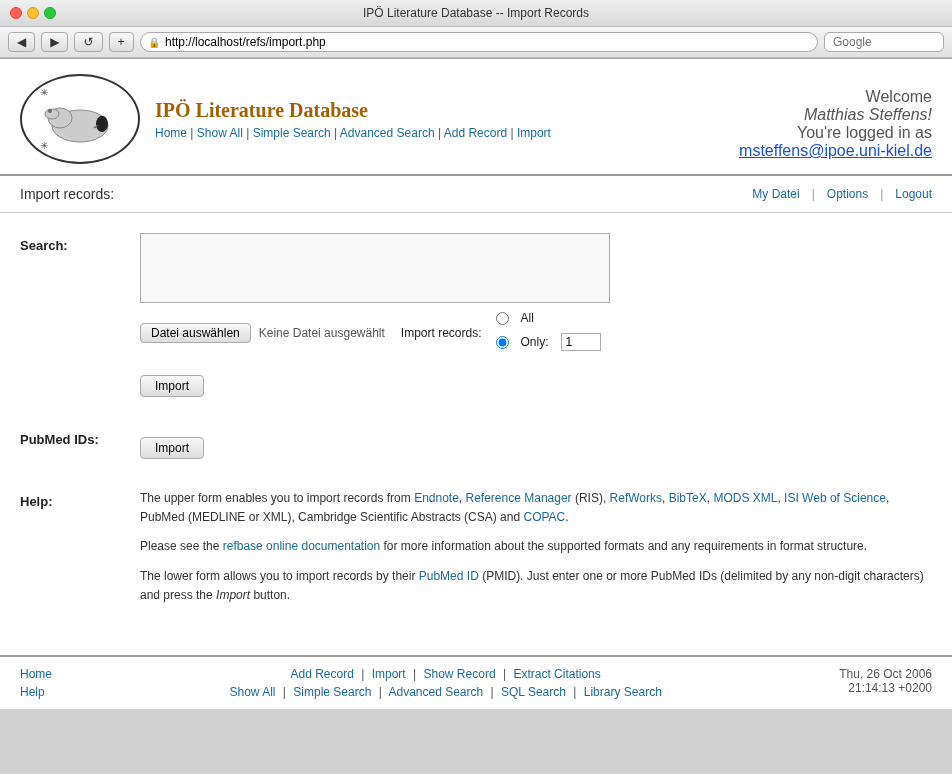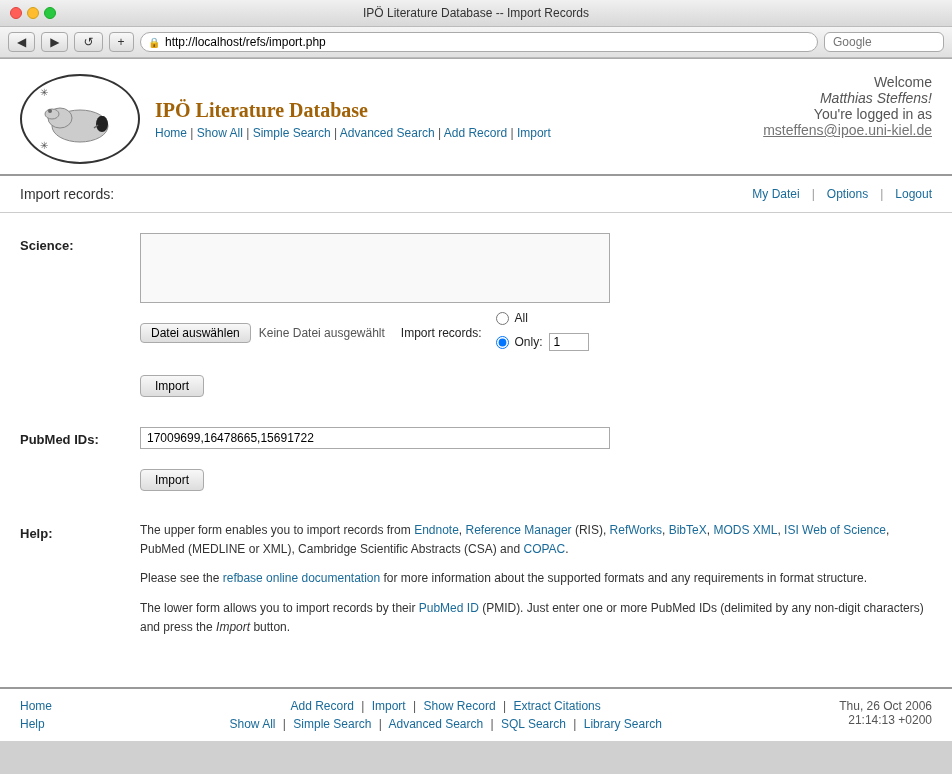--- a/index.html
+++ b/index.html
@@ -148,25 +148,26 @@
       margin-top: 4px;
       text-align: center;
     }
     .brand-nav a {
       color: #1a6b9a;
       text-decoration: none;
     }
     .brand-nav span { color: #555; }
     .header-right {
       text-align: right;
-      font-size: 14px;
+      font-size: 16px;
       color: #555;
+      margin-top: 14px;
     }
     .header-right .username { font-style: italic; }
-    .header-right .email { color: #737373; }
+    .header-right .email { color: #1d4ed8; }
     
     .page-title-bar {
       display: flex;
       justify-content: space-between;
       align-items: center;
       padding: 10px 20px;
       border-bottom: 1px solid #ccc;
     }
     .page-title {
       font-size: 14px;
@@ -225,21 +226,21 @@
       font-size: 12px;
       cursor: pointer;
     }
     .file-name {
       font-size: 12px;
       color: #555;
     }
     .radio-row {
       display: flex;
       align-items: center;
-      gap: 6px;
+      gap: 12px;
       margin-bottom: 4px;
     }
     .text-input-small {
       width: 40px;
       border: 1px solid #aaa;
       padding: 1px 4px;
       font-size: 12px;
     }
     .import-btn {
       background: linear-gradient(to bottom, #f8f8f8, #ddd);
@@ -392,21 +393,21 @@
       <span class="divider">|</span>
       <a href="#">Options</a>
       <span class="divider">|</span>
       <a href="#">Logout</a>
     </div>
   </div>
 
   <div class="main-content">
 
     <div class="form-section">
-      <div class="form-label">Science:</div>
+      <div class="form-label">Search:</div>
       <div class="form-fields">
         <textarea class="text-area" style=""></textarea>
         <div class="file-row">
           <button class="file-btn">Datei auswählen</button>
           <span class="file-name">Keine Datei ausgewählt</span>
           <span style="margin-left:8px;font-size:12px;">Import records:</span>
           <div style="display:flex;flex-direction:column;gap:4px;margin-left:6px;">
             <div class="radio-row">
               <input type="radio" name="import_scope" style="">
               <span style="font-size:12px;">All</span>
@@ -418,21 +419,20 @@
             </div>
           </div>
         </div>
         <button class="import-btn">Import</button>
       </div>
     </div>
 
     <div class="form-section">
       <div class="form-label">PubMed IDs:</div>
       <div class="form-fields">
-        <input type="text" class="pubmed-input" value="17009699,16478665,15691722" style="">
         <button class="import-btn">Import</button>
       </div>
     </div>
 
     <div class="help-section">
       <div class="form-label">Help:</div>
       <div class="help-text">
         <p>
           <span>The upper form enables you to import records from </span><a href="#">Endnote</a><span>, </span><a href="#">Reference Manager</a><span> (RIS), </span><a href="#">RefWorks</a><span>, </span><a href="#">BibTeX</a><span>, </span><a href="#">MODS XML</a><span>, </span><a href="#">ISI Web of Science</a><span>, PubMed (MEDLINE or XML), Cambridge Scientific Abstracts (CSA) and </span><a href="#">COPAC</a><span>.</span>
         </p>

